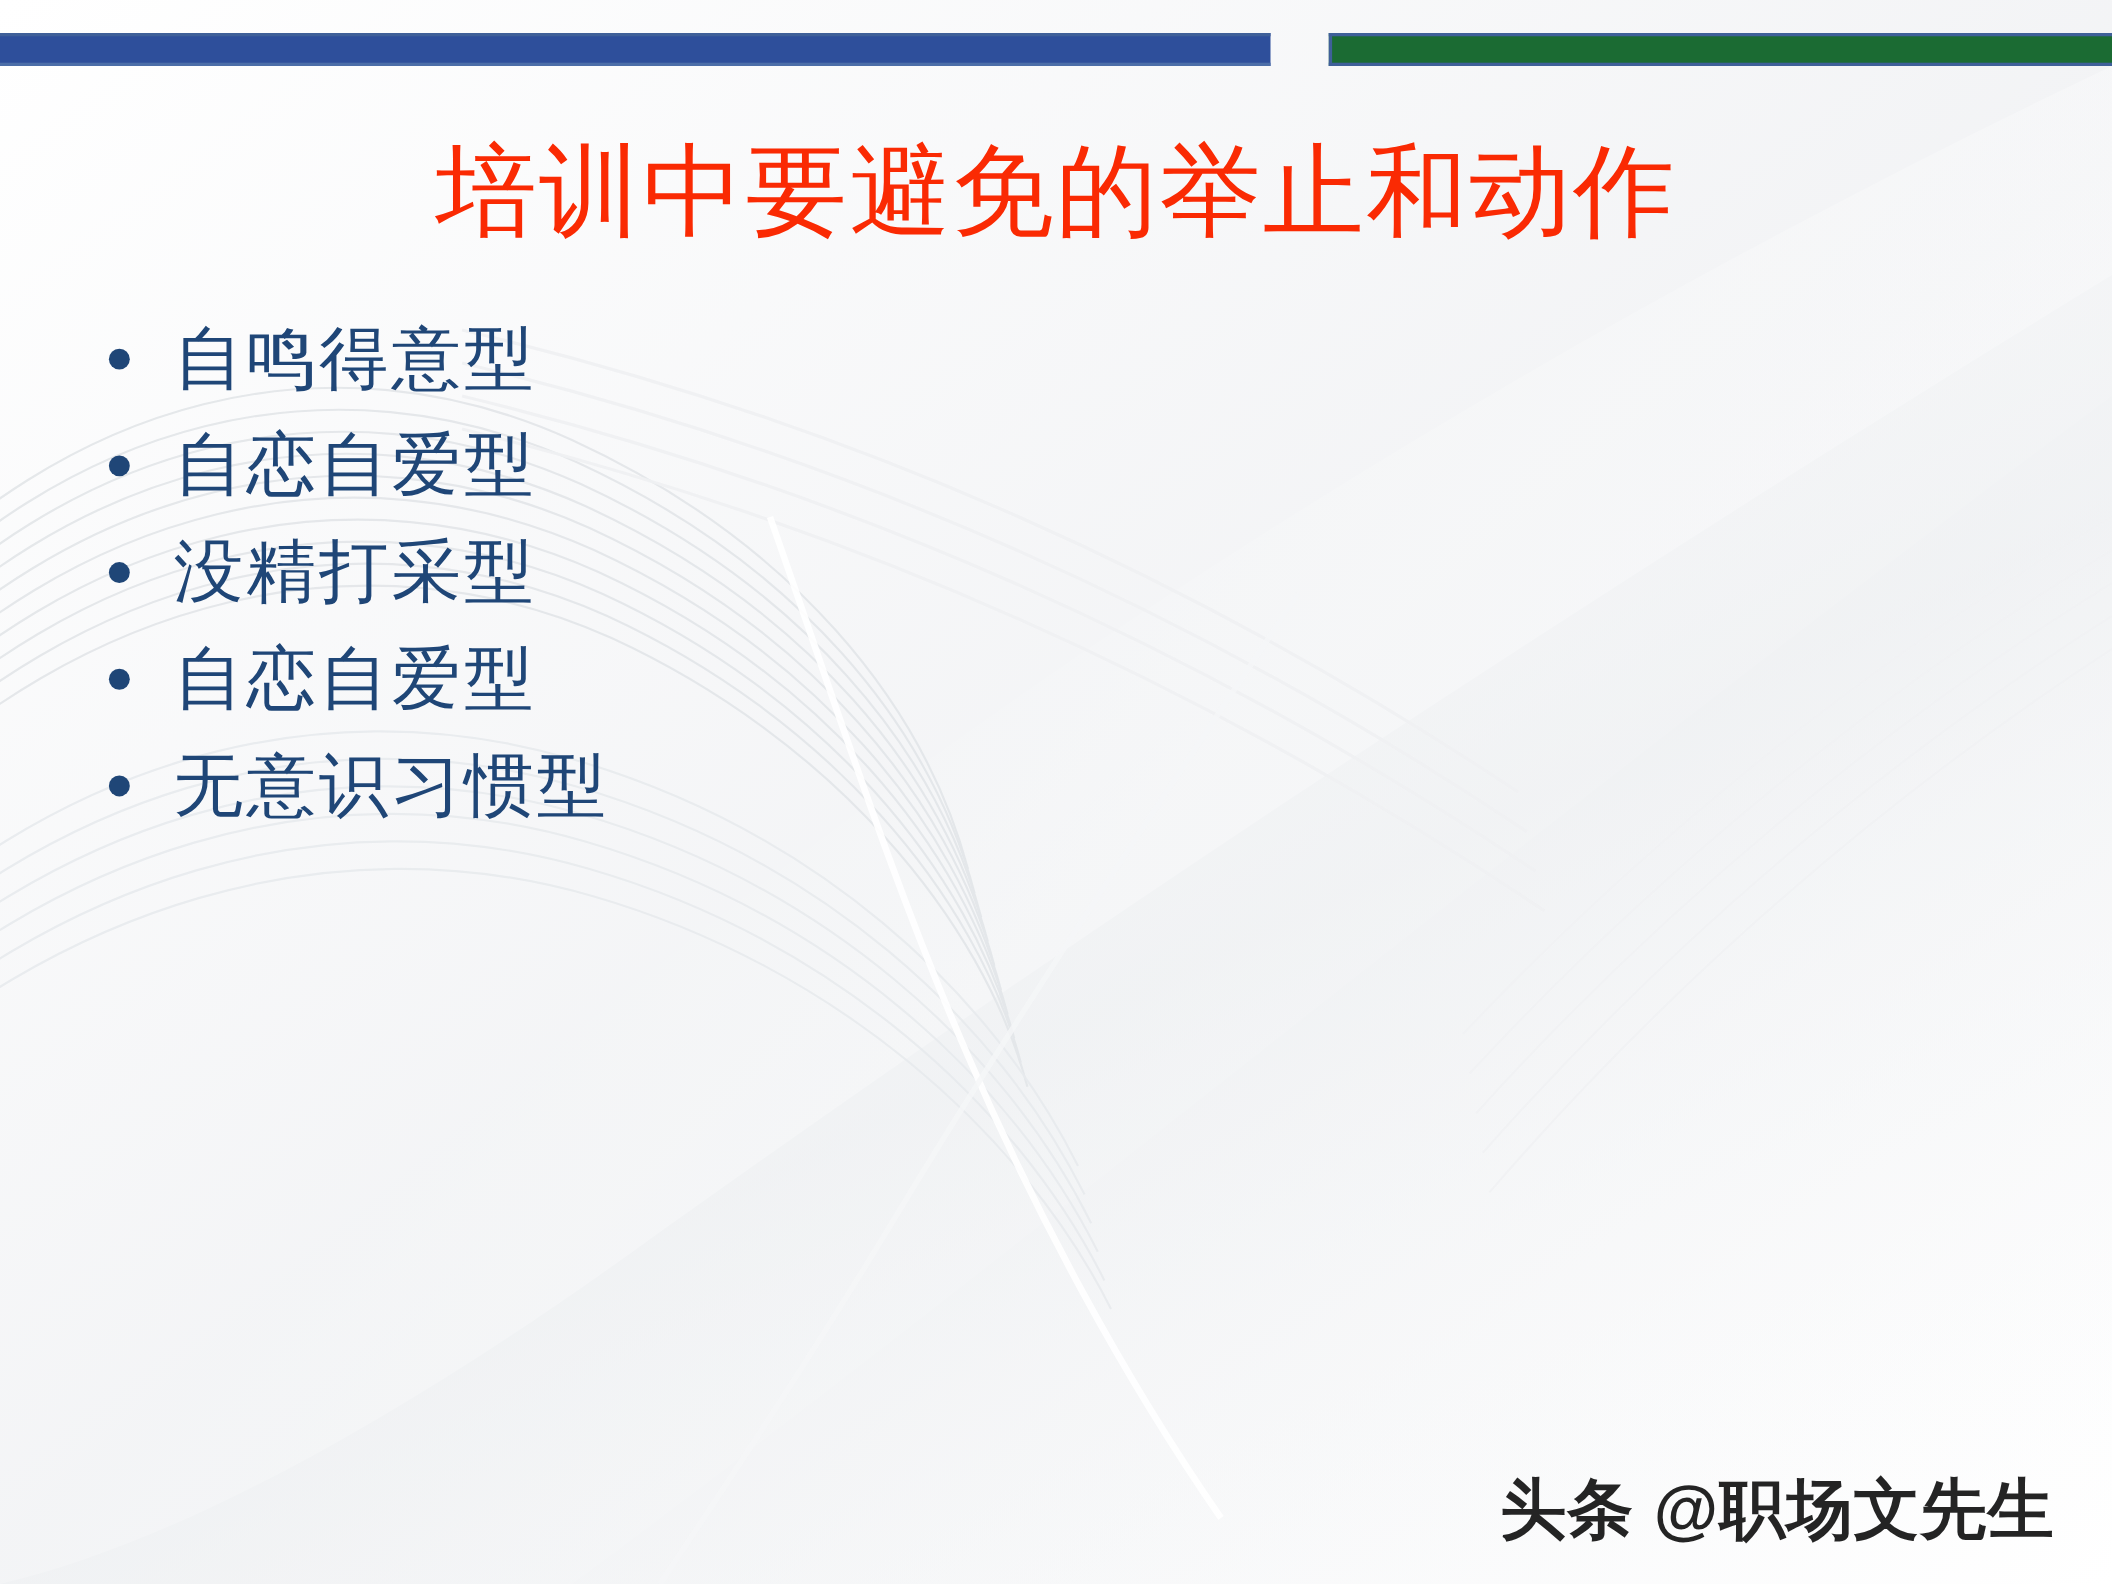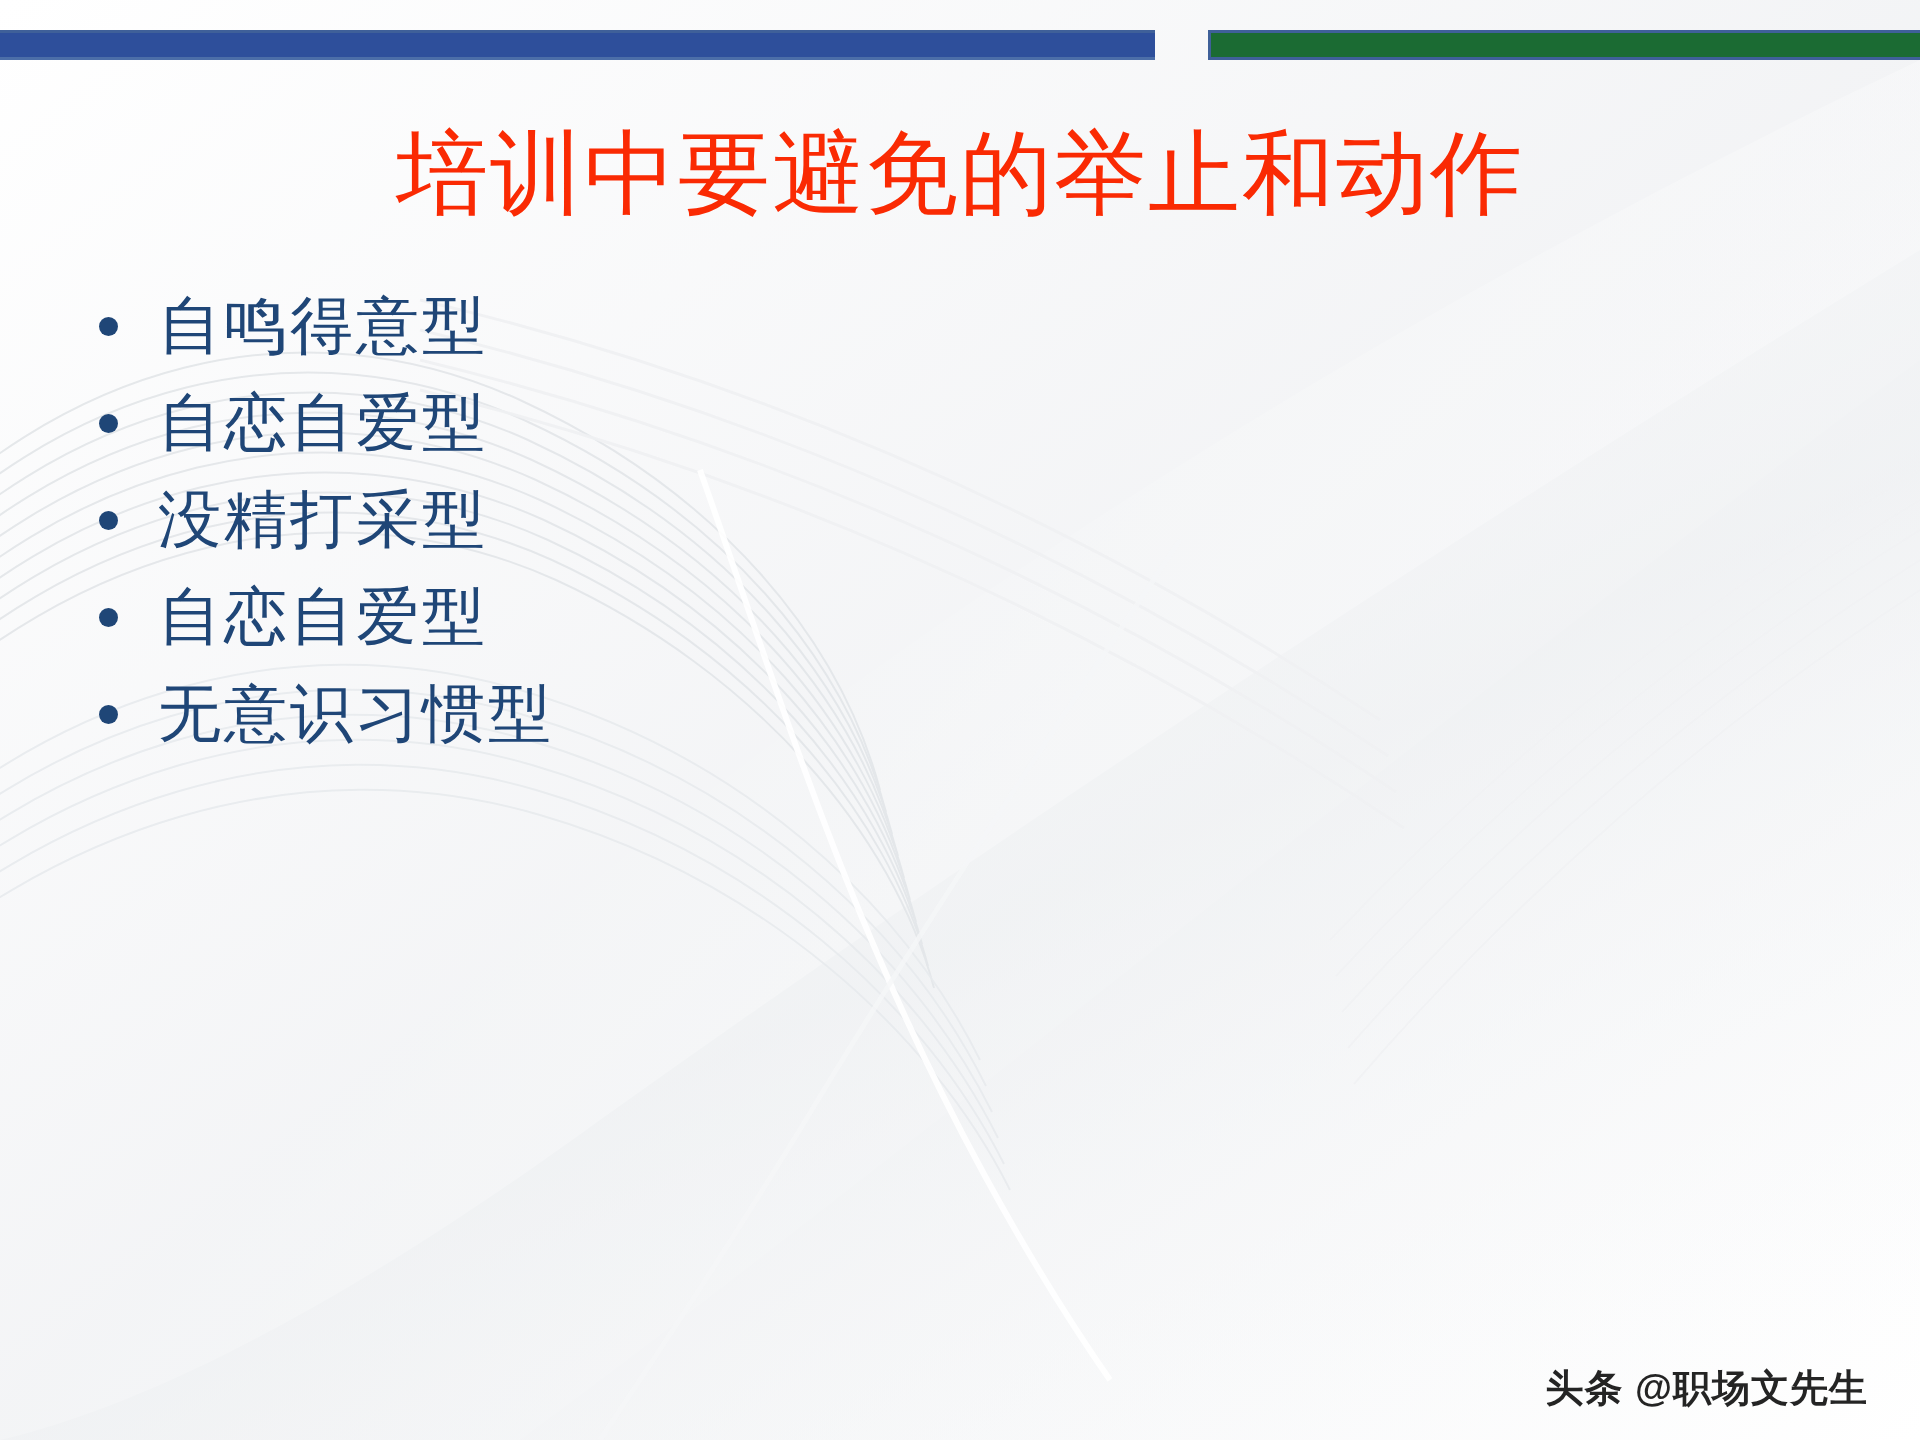--- a/index.html
+++ b/index.html
@@ -112,21 +112,21 @@
     white-space: nowrap;
     font-family: "Liberation Serif", "DejaVu Serif", serif;
   }
 
   
   #watermark {
     position: absolute;
     right: 52px;
     bottom: 26px;
     color: #121212;
-    font-size: 38px;
+    font-size: 60px;
     letter-spacing: 1px;
     white-space: nowrap;
     font-family: "Liberation Sans", "DejaVu Sans", sans-serif;
     font-weight: bold;
     opacity: 0.92;
   }
 </style>
 </head>
 <body>
 

